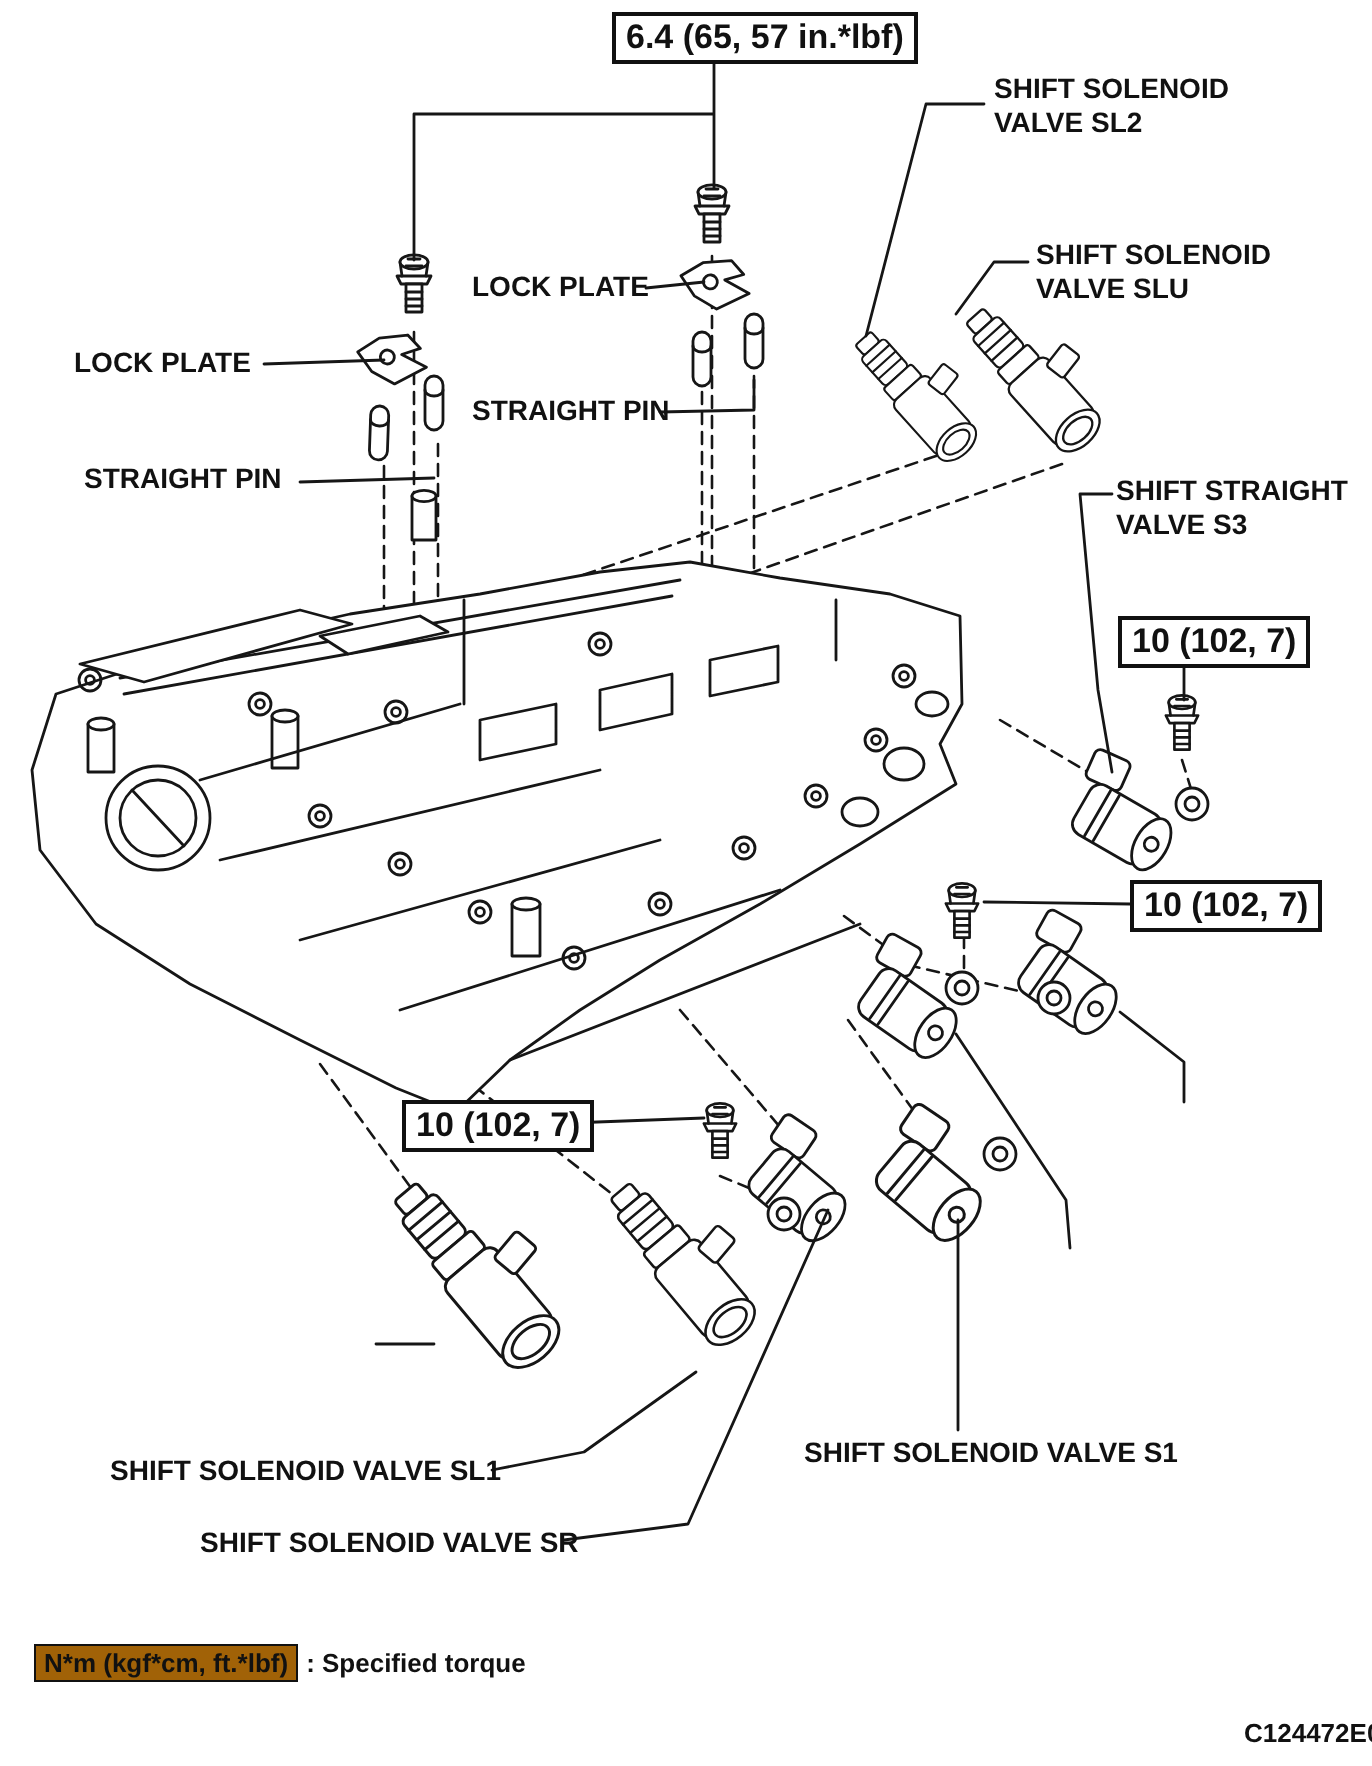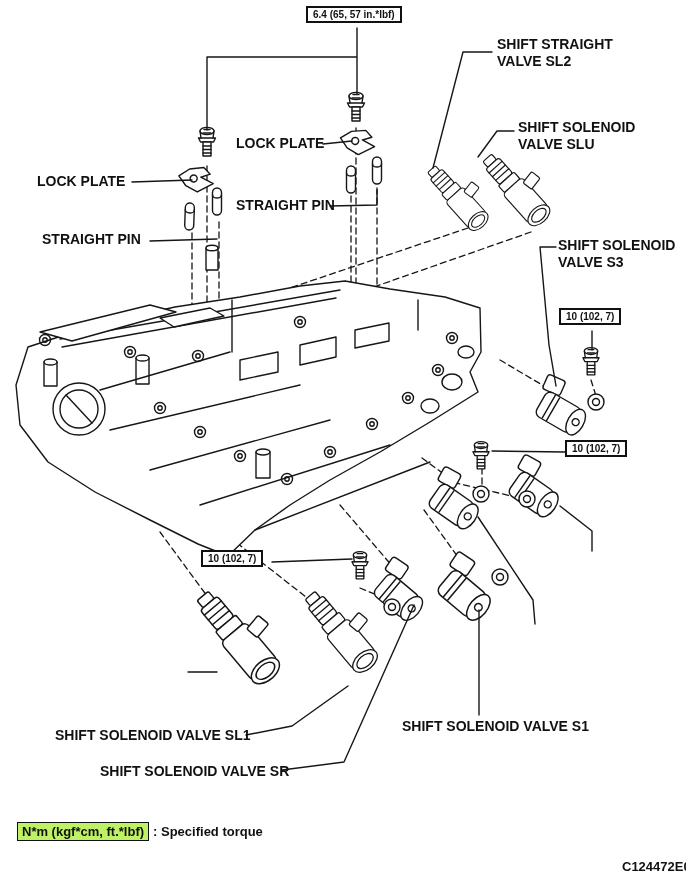--- a/index.html
+++ b/index.html
@@ -7,26 +7,26 @@
     position:relative;width:686px;height:883px;background:#fff;
     font-family:"Liberation Sans", sans-serif;color:#111;overflow:hidden;
   }
   .stage svg{position:absolute;left:0;top:0;}
   .lbl{
     position:absolute;font-size:14px;font-weight:bold;line-height:1.18;
     white-space:nowrap;color:#111;
   }
   .lbl.wrap{white-space:normal;width:122px;}
   .tq{
-    position:absolute;font-size:10px;font-weight:bold;white-space:nowrap;
+    position:absolute;font-size:17px;font-weight:bold;white-space:nowrap;
     border:2px solid #111;background:#fff;padding:1px 5px;color:#111;
   }
   .legend{position:absolute;left:17px;top:822px;font-size:13px;font-weight:bold;
     display:flex;align-items:center;gap:4px;}
-  .legend .lbox{border:1.6px solid #111;padding:1px 4px;background:#bef264;}
+  .legend .lbox{border:1.6px solid #111;padding:1px 4px;background:#a16207;}
   .figcode{position:absolute;left:622px;top:859px;font-size:13px;font-weight:bold;}
 </style>
 </head>
 <body>
 
 <div class="stage">
 
   <svg width="686" height="883" viewBox="0 0 686 883" fill="none" stroke="#161616" stroke-width="1.4" stroke-linecap="round" stroke-linejoin="round">
     <defs>
       <g id="bolt">
@@ -218,27 +218,27 @@
       <path d="M246,735 L292,726 L348,686"></path>
       <path d="M188,672 H217"></path>
     </g>
   </svg>
 
   <div class="tq" style="left:306px;top:6px;">6.4 (65, 57 in.*lbf)</div>
   <div class="tq" style="left:559px;top:308px;">10 (102, 7)</div>
   <div class="tq" style="left:565px;top:440px;">10 (102, 7)</div>
   <div class="tq" style="left:201px;top:550px;">10 (102, 7)</div>
 
-  <div class="lbl wrap" style="left:497px;top:36px;">SHIFT STRAIGHT VALVE SL2</div>
+  <div class="lbl wrap" style="left:497px;top:36px;">SHIFT SOLENOID VALVE SL2</div>
   <div class="lbl wrap" style="left:518px;top:119px;">SHIFT SOLENOID VALVE SLU</div>
   <div class="lbl" style="left:236px;top:135px;">LOCK PLATE</div>
   <div class="lbl" style="left:37px;top:173px;">LOCK PLATE</div>
   <div class="lbl" style="left:236px;top:197px;">STRAIGHT PIN</div>
   <div class="lbl" style="left:42px;top:231px;">STRAIGHT PIN</div>
-  <div class="lbl wrap" style="left:558px;top:237px;">SHIFT SOLENOID VALVE S3</div>
+  <div class="lbl wrap" style="left:558px;top:237px;">SHIFT STRAIGHT VALVE S3</div>
   <div class="lbl" style="left:402px;top:718px;">SHIFT SOLENOID VALVE S1</div>
   <div class="lbl" style="left:55px;top:727px;">SHIFT SOLENOID VALVE SL1</div>
   <div class="lbl" style="left:100px;top:763px;">SHIFT SOLENOID VALVE SR</div>
 
   <div class="legend">
     <span class="lbox">N*m (kgf*cm, ft.*lbf)</span>
     <span>: Specified torque</span>
   </div>
 
   <div class="figcode">C124472E01</div>

